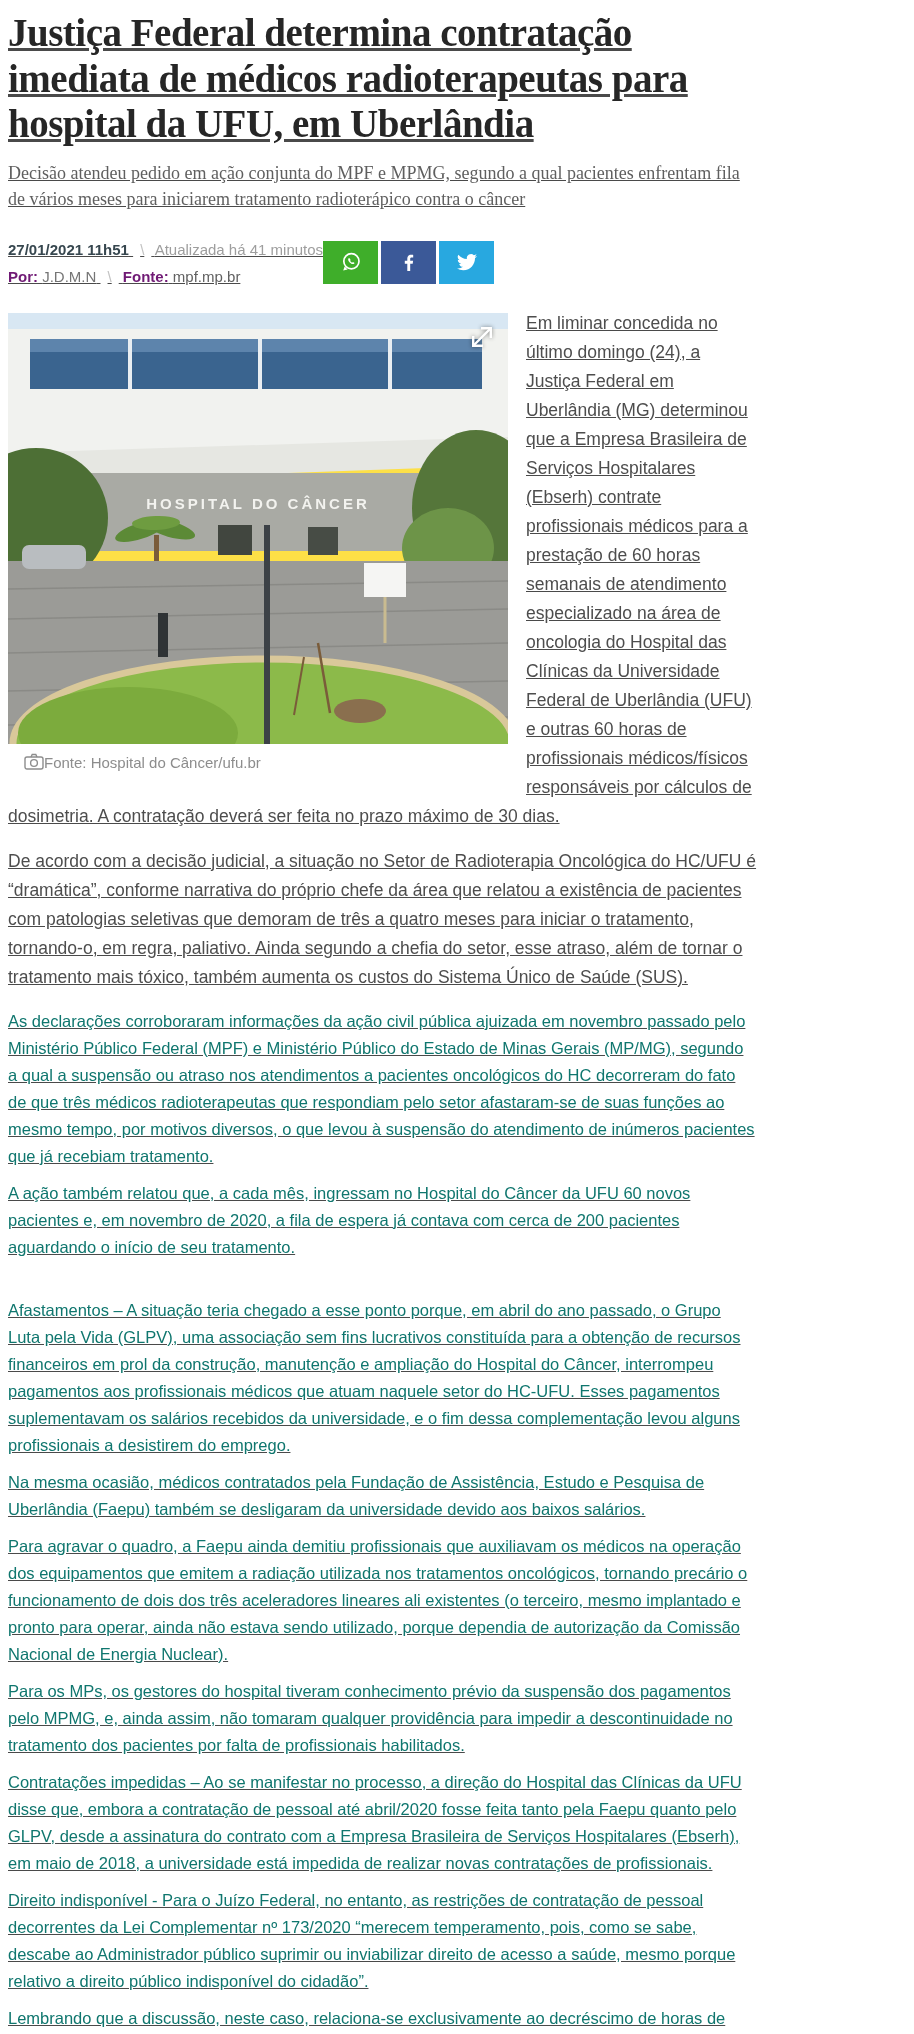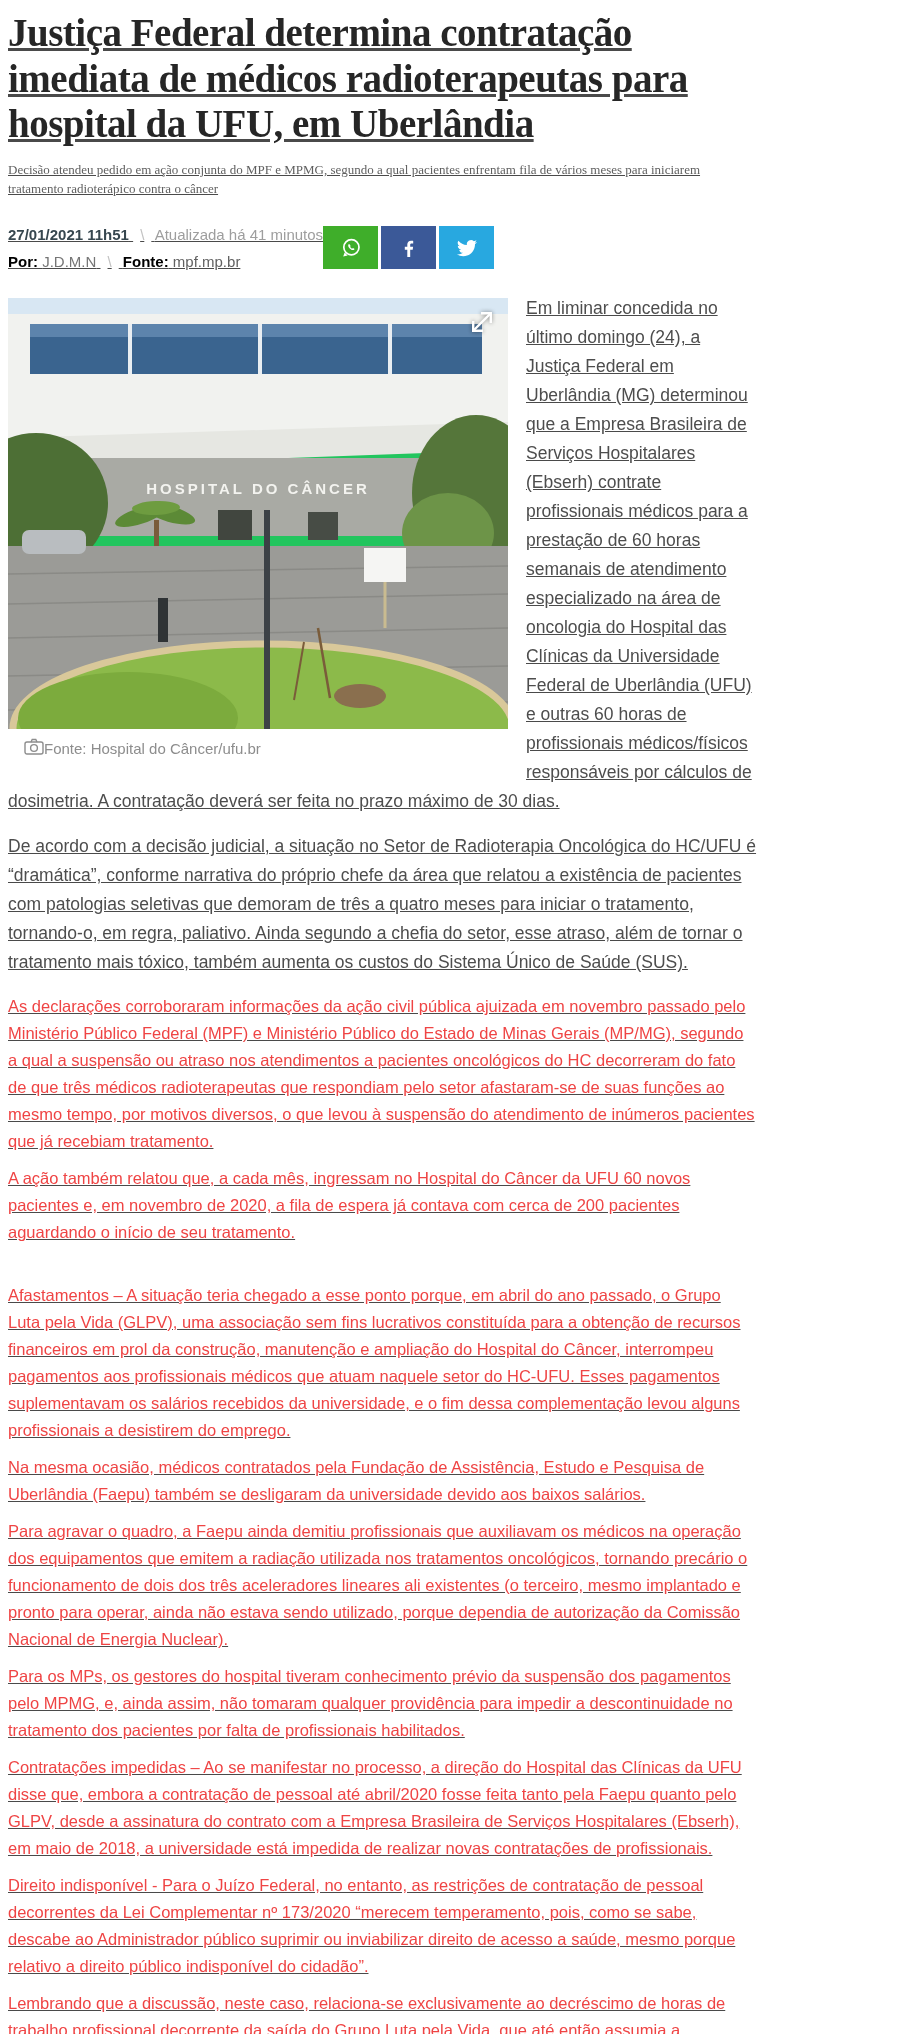--- a/index.html
+++ b/index.html
@@ -18,38 +18,38 @@
     font-family: "Liberation Serif", serif;
     font-weight: 700;
     font-size: 39px;
     line-height: 1.17;
     letter-spacing: -0.5px;
     color:#262626;
     margin: 2px 0 14px 0;
   }
   .subheadline {
     font-family: "Liberation Serif", serif;
-    font-size: 13px;
+    font-size: 18px;
     line-height: 1.44;
     color:#5f5f5f;
     margin: 0 0 28px 0;
     max-width: 870px;
   }
 
   
   .meta-row {
     display:flex; align-items: flex-start;
     margin: 0 0 24px 0;
   }
   .meta-left { font-size: 15px; }
   .date-line { color:#9e9e9e; }
   .published { font-weight: 700; color:#37474f; }
   .sep { color:#c2c2c2; margin: 0 7px; }
   .byline { margin-top: 10px; color:#757575; }
-  .byline .lbl { font-weight: 700; color:#000000; }
+  .byline .lbl { font-weight: 700; color:#701a75; }
   .byline .val { color:#757575; }
   .byline .val2 { color:#616161; }
 
   
   .share-row { display:flex; gap:3px; }
   .share-btn {
     width:55px; height:43px; border:none; cursor:pointer;
     display:flex; align-items:center; justify-content:center;
   }
   .share-whatsapp { background:#3fae2a; }
@@ -61,39 +61,39 @@
   .article-body { overflow: visible; }
   .photo-figure {
     float:left;
     width: 500px;
     margin: 4px 18px 8px 0;
   }
   .photo-wrap {
     position: relative;
     width: 500px; height: 431px;
     overflow: hidden;
-    background:#22c55e;
+    background:#fde047;
   }
   .photo-wrap svg.scene { display:block; width:500px; height:431px; }
   .expand-icon {
     position:absolute; top:8px; right:10px; width:32px; height:32px;
     filter: drop-shadow(0 0 2px rgba(0,0,0,0.45));
   }
   .photo-caption {
     margin-top: 9px;
     padding-left: 16px;
     display:flex; align-items:center; 
     font-size: 15px; color:#8d8d8d;
   }
 
   
   .article-body p {
     font-size: 16.5px;
     line-height: 27px;
-    color:#ef4444;
+    color:#0f766e;
     margin: 0 0 10px 0;
     max-width: 882px;
   }
   .article-body p.lead {
     font-size: 17.5px;
     line-height: 29px;
     color:#4d4d4d;
     margin-bottom: 16px;
   }
   .article-body p.extra-gap { margin-top: 36px; }

